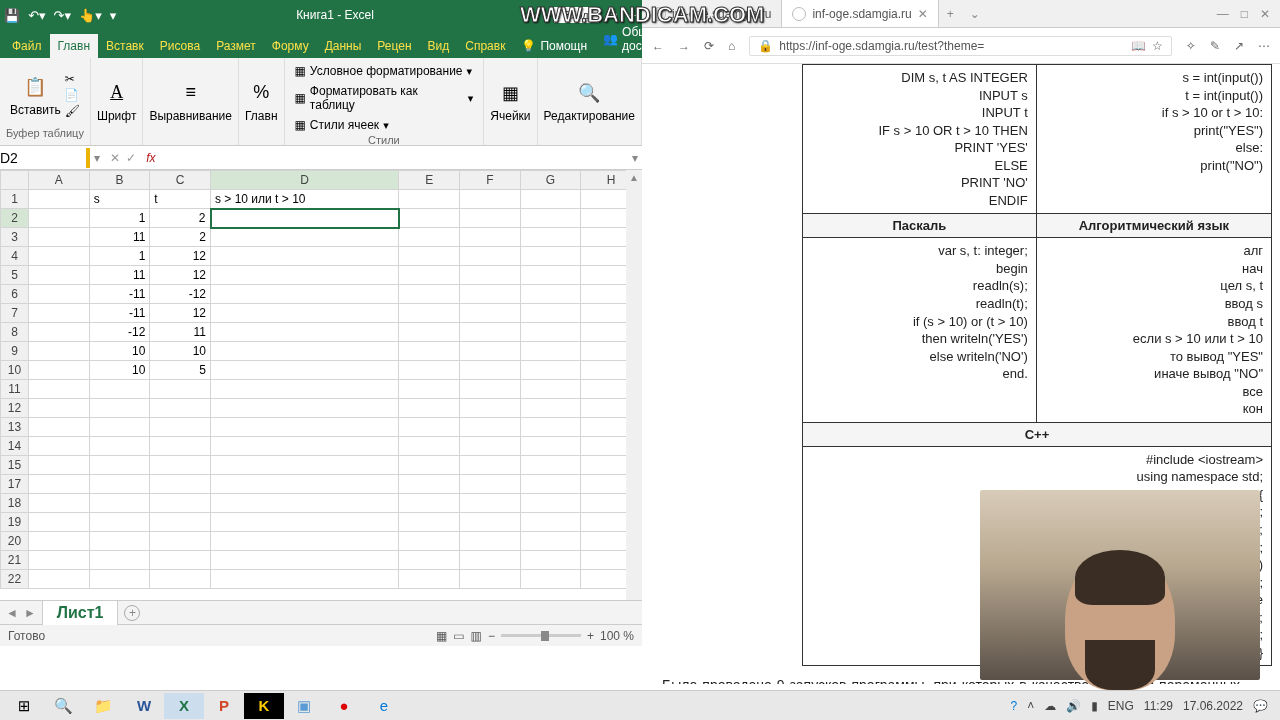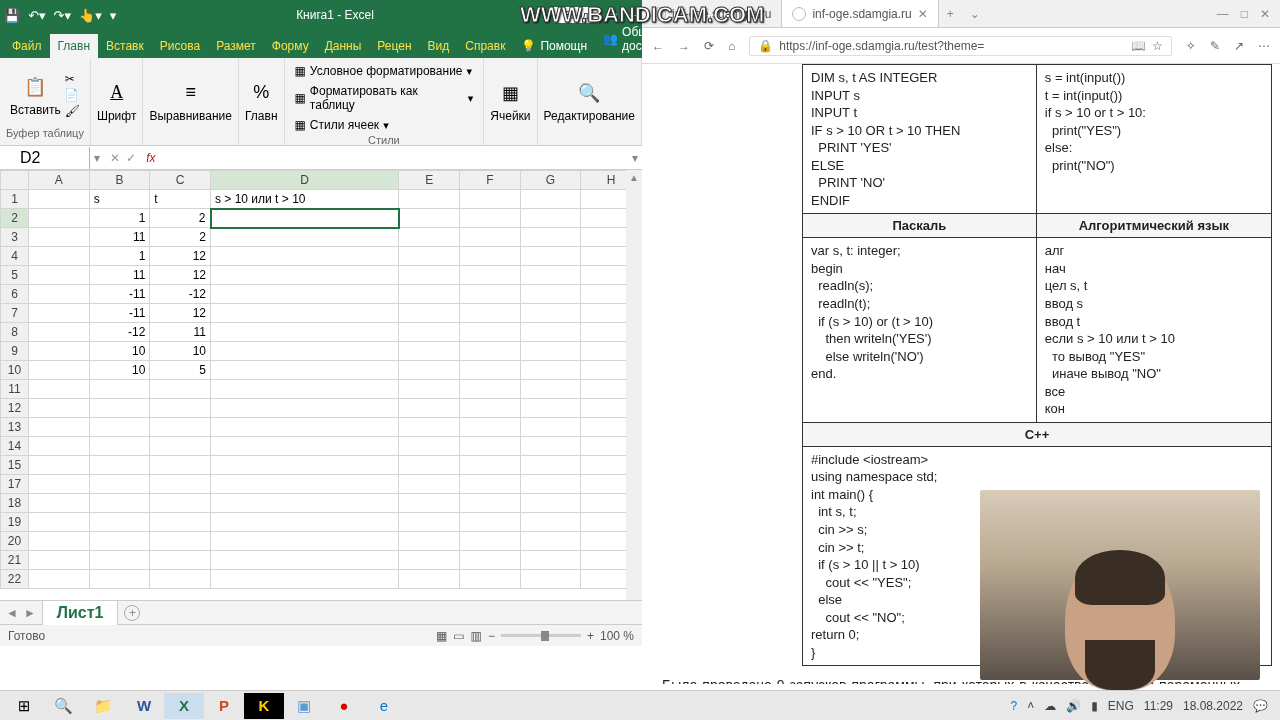--- a/index.html
+++ b/index.html
@@ -18,21 +18,21 @@
 .excel-ribbon-tabs .rbtn{color:#fff;padding:5px 8px;font-size:12px;display:flex;align-items:center;gap:4px;}
 .excel-ribbon{height:88px;background:#f3f3f3;border-bottom:1px solid #ccc;display:flex;}
 .rgrp{border-right:1px solid #ddd;display:flex;flex-direction:column;justify-content:space-between;align-items:center;padding:4px 6px;}
 .rgrp-body{flex:1;display:flex;align-items:center;gap:4px;}
 .rgrp-label{font-size:11px;color:#666;padding-bottom:2px;}
 .rbig{display:flex;flex-direction:column;align-items:center;gap:2px;font-size:11px;cursor:pointer;}
 .ricon{width:28px;height:28px;display:flex;align-items:center;justify-content:center;font-size:18px;}
 .rsmall{font-size:11px;padding:2px 4px;cursor:pointer;display:flex;align-items:center;gap:4px;}
 .rcol{display:flex;flex-direction:column;gap:2px;}
 .namebox-row{height:24px;background:#fff;border-bottom:1px solid #ccc;display:flex;align-items:center;}
-.namebox{width:90px;border:none;border-right:1px solid #eab308;padding:2px 20px;font-size:16px;}
+.namebox{width:90px;border:none;border-right:4px solid #eab308;padding:2px 0;font-size:14px;}
 .fx-btns{display:flex;gap:6px;padding:0 6px;color:#999;}
 .fxlbl{font-style:italic;color:#b91c1c;padding:0 4px;}
 .formula-bar{flex:1;border:none;padding:2px 6px;}
 .grid-wrap{position:relative;height:430px;overflow:hidden;}
 .grid{border-collapse:collapse;width:100%;}
 .grid th,.grid td{border:1px solid #d4d4d4;height:19px;font-size:12px;font-weight:normal;}
 .grid th{background:#f0f0f0;color:#444;}
 .grid .rowhdr{width:28px;background:#f0f0f0;text-align:center;}
 .grid .colhdr{text-align:center;}
 .grid td{padding:0 4px;text-align:right;min-width:58px;}
@@ -53,21 +53,21 @@
 .br-tab.active{background:#fff;}
 .br-tab .fav{width:14px;height:14px;border:1px solid #bbb;border-radius:50%;}
 .br-tab .close{color:#888;cursor:pointer;}
 .br-win{margin-left:auto;display:flex;gap:12px;padding:0 10px;color:#888;}
 .br-toolbar{height:36px;background:#fff;border-bottom:1px solid #ddd;display:flex;align-items:center;padding:0 10px;gap:14px;color:#666;}
 .br-url{flex:1;display:flex;align-items:center;gap:6px;border:1px solid #ddd;border-radius:2px;padding:2px 8px;font-size:12px;color:#555;}
 .br-content{padding:0 10px;overflow:hidden;height:620px;position:relative;}
 .code-table{border-collapse:collapse;margin-left:150px;width:470px;}
 .code-table td,.code-table th{border:1px solid #333;padding:4px 8px;font-size:13px;vertical-align:top;font-family:Verdana,sans-serif;color:#222;}
 .code-table th{background:#f5f5f5;text-align:center;font-weight:bold;}
-.code-cell{white-space:pre;line-height:1.35;}
+.code-cell{white-space:pre;line-height:1.35;text-align:right;}
 .task-text{margin:10px 30px 0 10px;font-size:14px;color:#222;line-height:1.4;text-align:justify;}
 
 .watermark{position:absolute;left:520px;top:2px;font-size:22px;font-weight:bold;color:#fff;text-shadow:1px 1px 2px #000;-webkit-text-stroke:1px #333;font-family:Arial;z-index:50;}
 .webcam{position:absolute;right:20px;bottom:40px;width:280px;height:190px;background:linear-gradient(#d8cbb8,#b8a890 40%,#5a5048);border-radius:2px;z-index:40;display:flex;align-items:flex-end;justify-content:center;}
 .webcam .head{width:110px;height:140px;background:#c9a184;border-radius:50% 50% 40% 40%;position:relative;margin-bottom:-10px;}
 .webcam .hair{position:absolute;top:0;left:10px;right:10px;height:55px;background:#3a2e24;border-radius:50% 50% 20% 20%;}
 .webcam .beard{position:absolute;bottom:0;left:20px;right:20px;height:50px;background:#3a2e24;border-radius:0 0 40% 40%;}
 
 .taskbar{position:absolute;left:0;bottom:0;width:1280px;height:30px;background:#e8e8e8;border-top:1px solid #ccc;display:flex;align-items:center;padding:0 4px;}
 .taskbar .tb{width:40px;height:26px;display:flex;align-items:center;justify-content:center;font-size:15px;cursor:pointer;}
@@ -592,16 +592,16 @@
   <div class="tb" style="color:#d00;">●</div>
   <div class="tb" style="color:#0078d7;">e</div>
   <div class="tray">
     <span style="color:#0078d7;">?</span>
     <span>˄</span>
     <span>☁</span>
     <span>🔊</span>
     <span>▮</span>
     <span>ENG</span>
     <span>11:29</span>
-    <span>18.08.2022</span>
+    <span>17.06.2022</span>
     <span>💬</span>
   </div>
 </div>
 
 </body></html>

